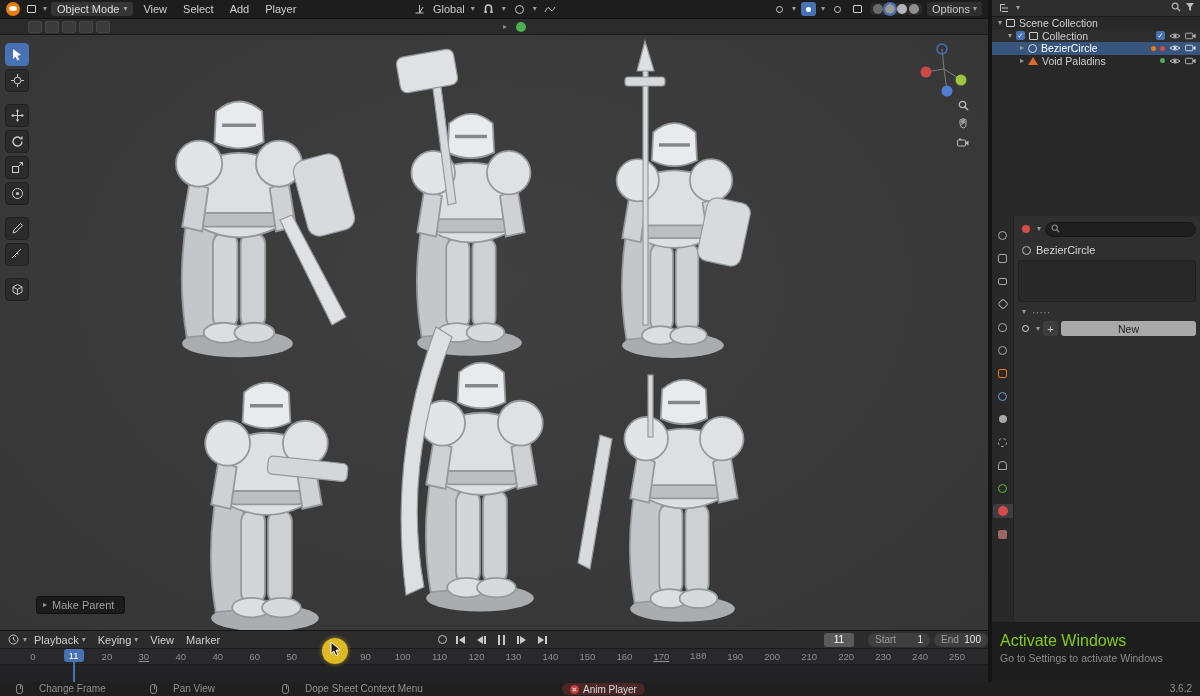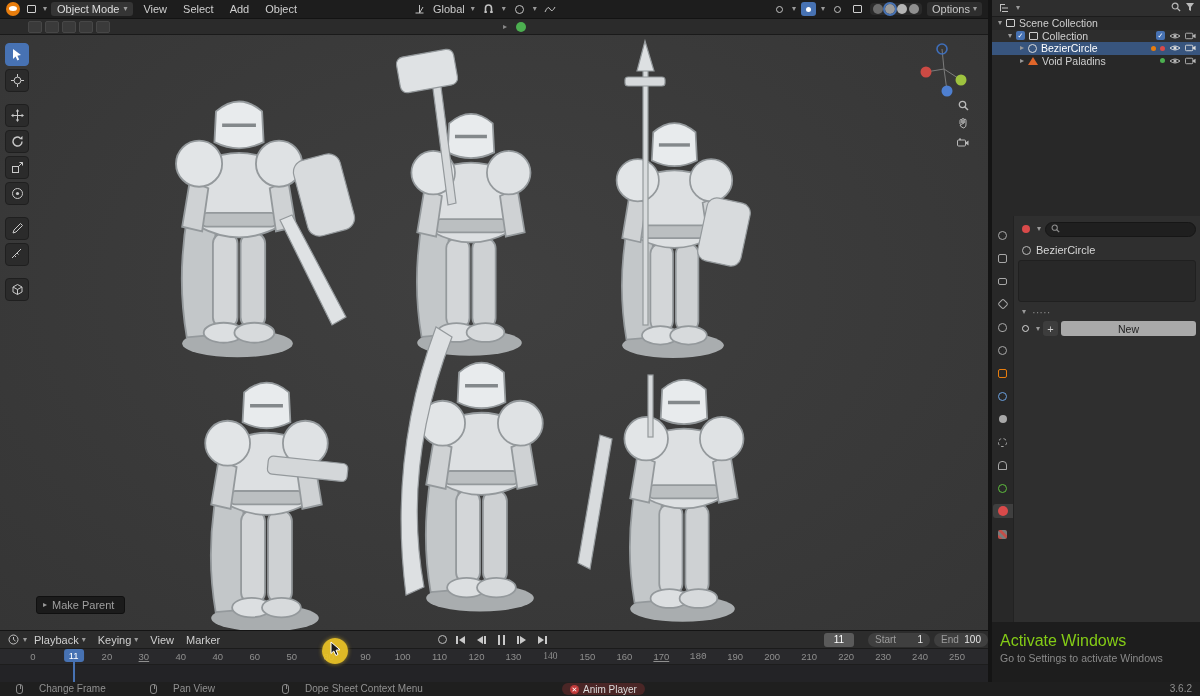--- a/index.html
+++ b/index.html
@@ -148,21 +148,21 @@
           <span class="boxic"></span>
         </span>
       <span class="chev">▾</span>
       <span class="mode-box">
         <span>Object Mode</span>
         <span class="chev">▾</span>
       </span>
       <span class="menu">View</span>
       <span class="menu">Select</span>
       <span class="menu">Add</span>
-      <span class="menu">Object</span>
+      <span class="menu">Player</span>
     </div>
     <div class="tb-center">
       <span class="tb-ic">
         <svg width="11" height="11" viewBox="0 0 11 11">
             <path d="M5.5 1 V9 M1.5 9 H9.5 M5.5 9 L9 3" stroke="#c2c2c2" fill="none"></path>
           </svg>
       </span>
       <span>Global</span>
       <span class="chev">▾</span>
       <span class="tb-ic">
@@ -611,21 +611,21 @@
         <span class="tick" style="left: 180.84px;">40</span>
         <span class="tick" style="left: 217.8px;">40</span>
         <span class="tick" style="left: 254.76px;">60</span>
         <span class="tick" style="left: 291.72px;">50</span>
         <span class="tick" style="left: 328.68px;">80</span>
         <span class="tick" style="left: 365.64px;">90</span>
         <span class="tick" style="left: 402.6px;">100</span>
         <span class="tick" style="left: 439.56px;">110</span>
         <span class="tick" style="left: 476.52px;">120</span>
         <span class="tick" style="left: 513.48px;">130</span>
-        <span class="tick" style="left: 550.44px; font-family: Liberation Serif, serif;">140</span>
+        <span class="tick" style="left: 550.44px;">140</span>
         <span class="tick" style="left: 587.4px;">150</span>
         <span class="tick" style="left: 624.36px;">160</span>
         <span class="tick" style="left: 661.32px; text-decoration: underline;">170</span>
         <span class="tick" style="left: 698.28px; font-family: Liberation Mono, monospace;">180</span>
         <span class="tick" style="left: 735.24px;">190</span>
         <span class="tick" style="left: 772.2px;">200</span>
         <span class="tick" style="left: 809.16px;">210</span>
         <span class="tick" style="left: 846.12px;">220</span>
         <span class="tick" style="left: 883.08px;">230</span>
         <span class="tick" style="left: 920.04px;">240</span>

